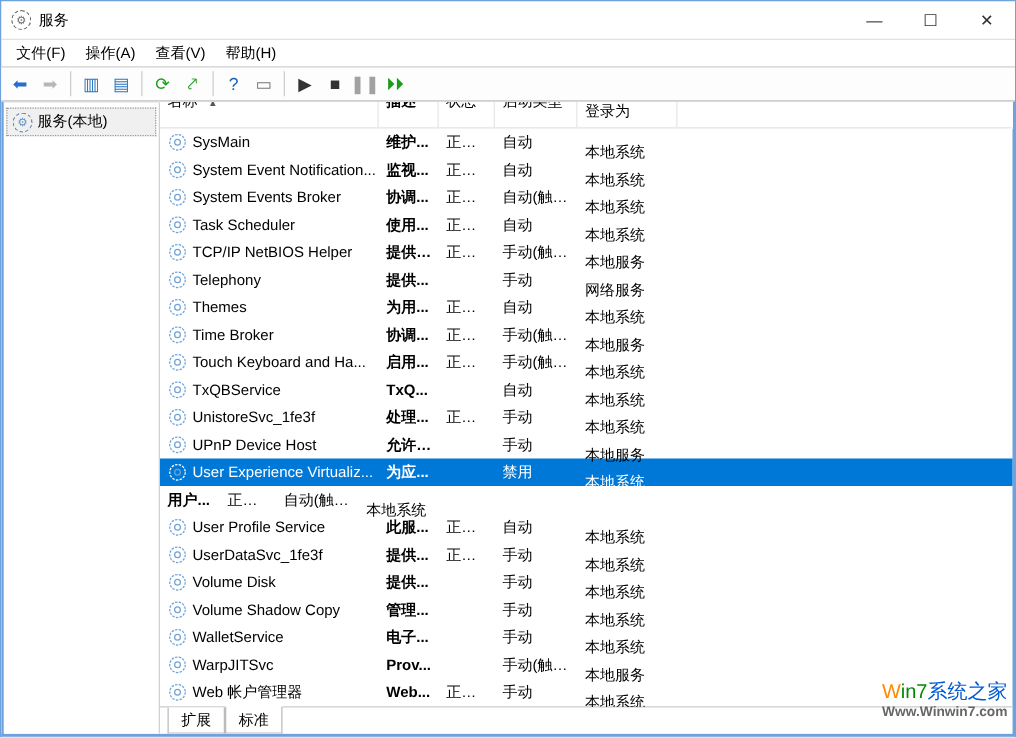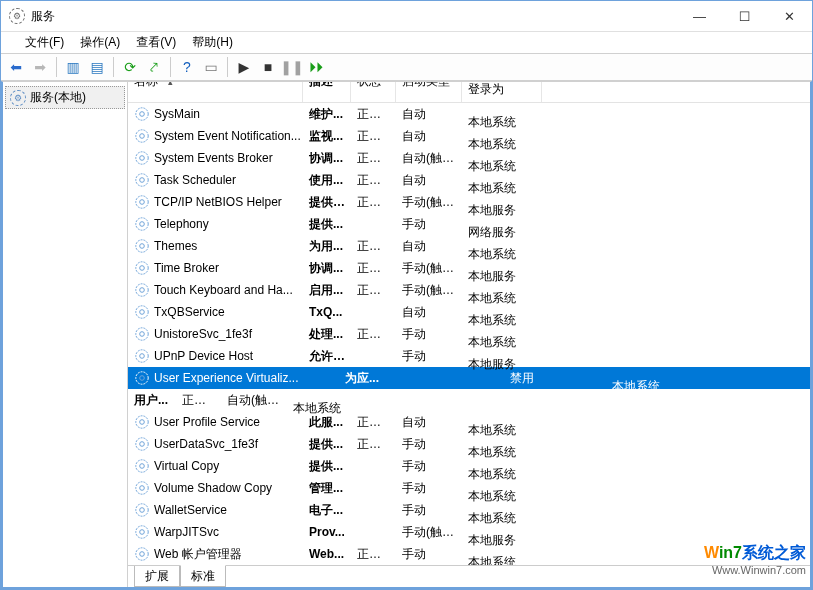--- a/index.html
+++ b/index.html
@@ -3,56 +3,56 @@
 <meta charset="utf-8">
 <style>
   * { box-sizing: border-box; margin: 0; padding: 0; }
   body { font-family: "Microsoft YaHei", "Segoe UI", Tahoma, sans-serif; font-size: 12px; background: #fff; color: #000; }
   .window { width: 813px; height: 590px; border: 1px solid #6ea2dc; display: flex; flex-direction: column; background: #fff; position: relative; overflow: hidden; }
   .titlebar { height: 30px; display: flex; align-items: center; padding: 0 0 0 8px; font-size: 12px; }
   .titlebar .title-icon { width: 16px; height: 16px; margin-right: 6px; border-radius: 50%; border: 1px dashed #6a6a6a; display: flex; align-items: center; justify-content: center; font-size: 9px; color:#6a6a6a;}
   .titlebar .title { flex: 1; }
   .winctrls { display: flex; height: 100%; }
   .winctrl { width: 45px; display: flex; align-items: center; justify-content: center; font-size: 13px; font-family: "Segoe UI Symbol", sans-serif; color: #333; cursor: default; }
-  .menubar { height: 22px; border-top: 1px solid #e0e0e0; display: flex; align-items: center; padding: 0 16px; font-size: 12px;}
+  .menubar { height: 22px; border-top: 1px solid #e0e0e0; display: flex; align-items: center; padding: 0 4px; font-size: 12px;}
   .menubar .menu-item { padding: 2px 8px; cursor: default; }
   .toolbar { height: 28px; border-top: 1px solid #d0d0d0; border-bottom: 1px solid #d0d0d0; display: flex; align-items: center; padding: 0 4px; gap: 2px; background: #fdfdfd; }
   .tbtn { width: 22px; height: 22px; display: flex; align-items: center; justify-content: center; border: 1px solid transparent; font-size: 14px; cursor: default; }
   .tbtn.disabled { filter: grayscale(1); opacity: .45; pointer-events: none; }
   .tsep { width: 1px; height: 20px; background: #ccc; margin: 0 3px; }
   .content { flex: 1; display: flex; border-top: 1px solid #d0d0d0; border-right: 2px solid #6ea2dc; border-left: 2px solid #6ea2dc; border-bottom: 2px solid #6ea2dc; overflow: hidden; }
   .sidebar { width: 125px; border-right: 1px solid #d0d0d0; padding: 4px 2px; background: #fff; }
   .tree-item { display: flex; align-items: center; padding: 2px 4px; font-size: 12px; gap: 4px; }
   .tree-item.selected { background: #f0f0f0; border: 1px dotted #999; }
   .tree-icon { width: 16px; height: 16px; border-radius: 50%; border: 1px dashed #5f8ec4; display:flex; align-items:center; justify-content:center; font-size:9px; color:#5f8ec4;}
   .main { flex: 1; display: flex; flex-direction: column; overflow: hidden; position: relative; }
   .listwrap { flex: 1; overflow: hidden; position: relative; display: flex; align-items: flex-end; }
   .list { flex: 1; overflow-y: scroll; overflow-x: hidden; }
   .list-header { display: flex; position: sticky; top: 0; background: #fff; border-bottom: 1px solid #e3e3e3; font-size: 12px; z-index: 2; }
   .list-header .col { padding: 4px 6px; border-right: 1px solid #e6e6e6; white-space: nowrap; overflow: hidden; display:flex; align-items:center;}
   .sort-arrow { margin-left: 10px; font-size: 9px; color: #555; }
   .row { display: flex; font-size: 12px; height: 22px; align-items: center; }
   .row .cell { padding: 0 6px; white-space: nowrap; overflow: hidden; text-overflow: ellipsis; }
   .row .name-cell { display: flex; align-items: center; gap: 4px; }
   .svc-icon { width: 16px; height: 16px; flex-shrink: 0; }
-  .row.selected { background: #0078d7; color: #fff; gap: 36px; }
+  .row.selected { background: #0078d7; color: #fff; }
   .row.selected .svc-icon circle.outer { stroke: #fff; }
   .col-name { width: 175px; }
   .col-desc { width: 48px; font-weight: bold; }
   .col-status { width: 45px; }
   .col-start { width: 66px; }
   .col-logon { width: 80px; margin-top: 16px; }
   .tabs-bottom { height: 22px; display: flex; border-top: 1px solid #ccc; align-items: flex-end; background:#fff; }
   .tabs-bottom .tab { border: 1px solid #bbb; border-top: none; padding: 2px 10px 1px; font-size: 12px; background: #fff; position: relative; bottom: 0;}
   .tabs-bottom .tab.active { background: #fff; border-top: 1px solid #fff; margin-top:-1px;}
   .tabs-bottom .tab-spacer { width: 6px; }
   .watermark { position: absolute; right: 6px; bottom: 6px; width: 190px; height: 40px; font-size: 11px; text-align: right; display:flex; flex-direction:column; align-items:flex-end; pointer-events:none; }
-  .watermark .wm-top { font-weight: bold; font-size: 16px; text-align: center; }
+  .watermark .wm-top { font-weight: normal; font-size: 16px; text-align: center; }
   .watermark .wm-top .c1{color:#ff8a00;} .watermark .wm-top .c2{color:#008a00;} .watermark .wm-top .c3{color:#005ad6;}
-  .watermark .wm-url { color:#666; font-size:11px; }
+  .watermark .wm-url { color:#666; font-size:11px;font-weight:bold; }
   
   .list::-webkit-scrollbar { width: 17px; }
   .list::-webkit-scrollbar-thumb { background: #c2c2c2; border: 1px solid #a7a7a7; }
   .list::-webkit-scrollbar-track { background: #f0f0f0; }
 </style>
 </head>
 <body>
 
 <div class="window">
 
@@ -318,21 +318,21 @@
                 <div class="cell col-status">正在...</div>
                 <div class="cell col-start">手动</div>
                 <div class="cell col-logon">本地系统</div>
               </div>
               <div class="row">
                 <div class="cell name-cell col-name">
                   <svg class="svc-icon" viewBox="0 0 16 16">
   <circle class="outer" cx="8" cy="8" r="6.2" fill="none" stroke="#6fa3d8" stroke-width="1" stroke-dasharray="2,1"></circle>
   <circle cx="8" cy="8" r="2.3" fill="none" stroke="#6fa3d8" stroke-width="1"></circle>
 </svg>
-                  <span>Virtual Copy</span>
+                  <span>Volume Disk</span>
                 </div>
                 <div class="cell col-desc">提供...</div>
                 <div class="cell col-status"></div>
                 <div class="cell col-start">手动</div>
                 <div class="cell col-logon">本地系统</div>
               </div>
               <div class="row">
                 <div class="cell name-cell col-name">
                   <svg class="svc-icon" viewBox="0 0 16 16">
   <circle class="outer" cx="8" cy="8" r="6.2" fill="none" stroke="#6fa3d8" stroke-width="1" stroke-dasharray="2,1"></circle>

